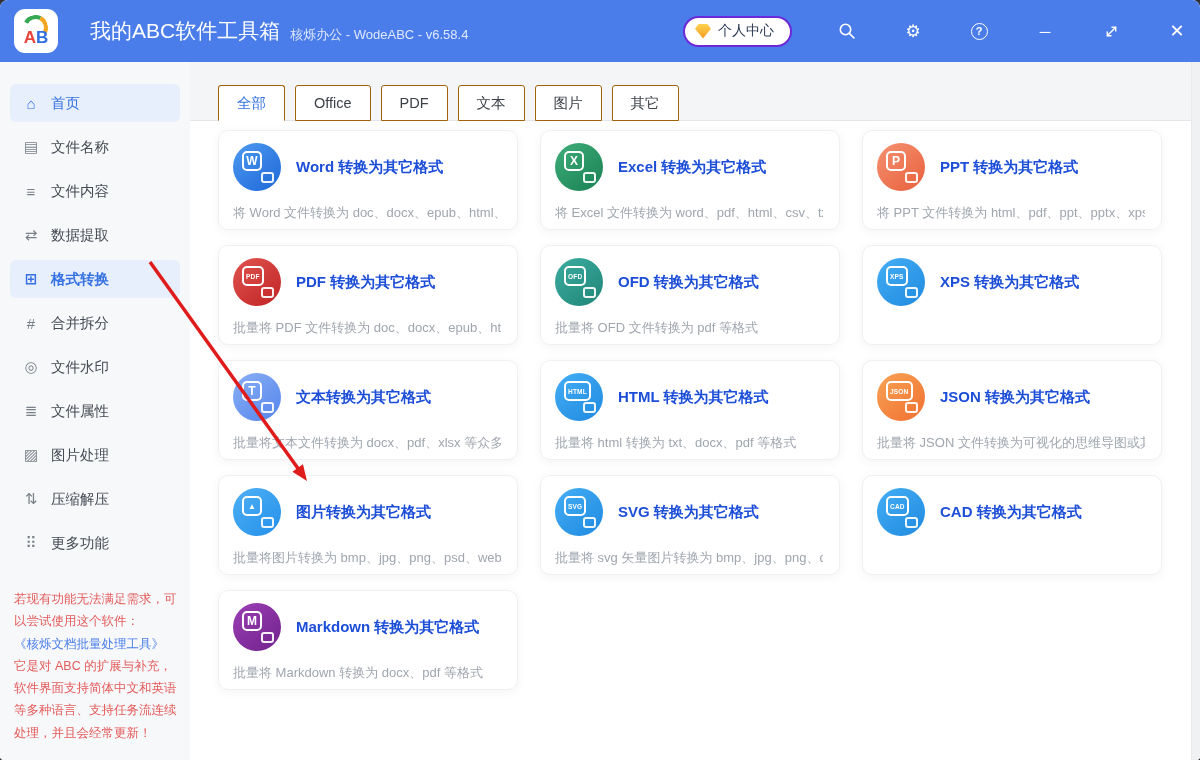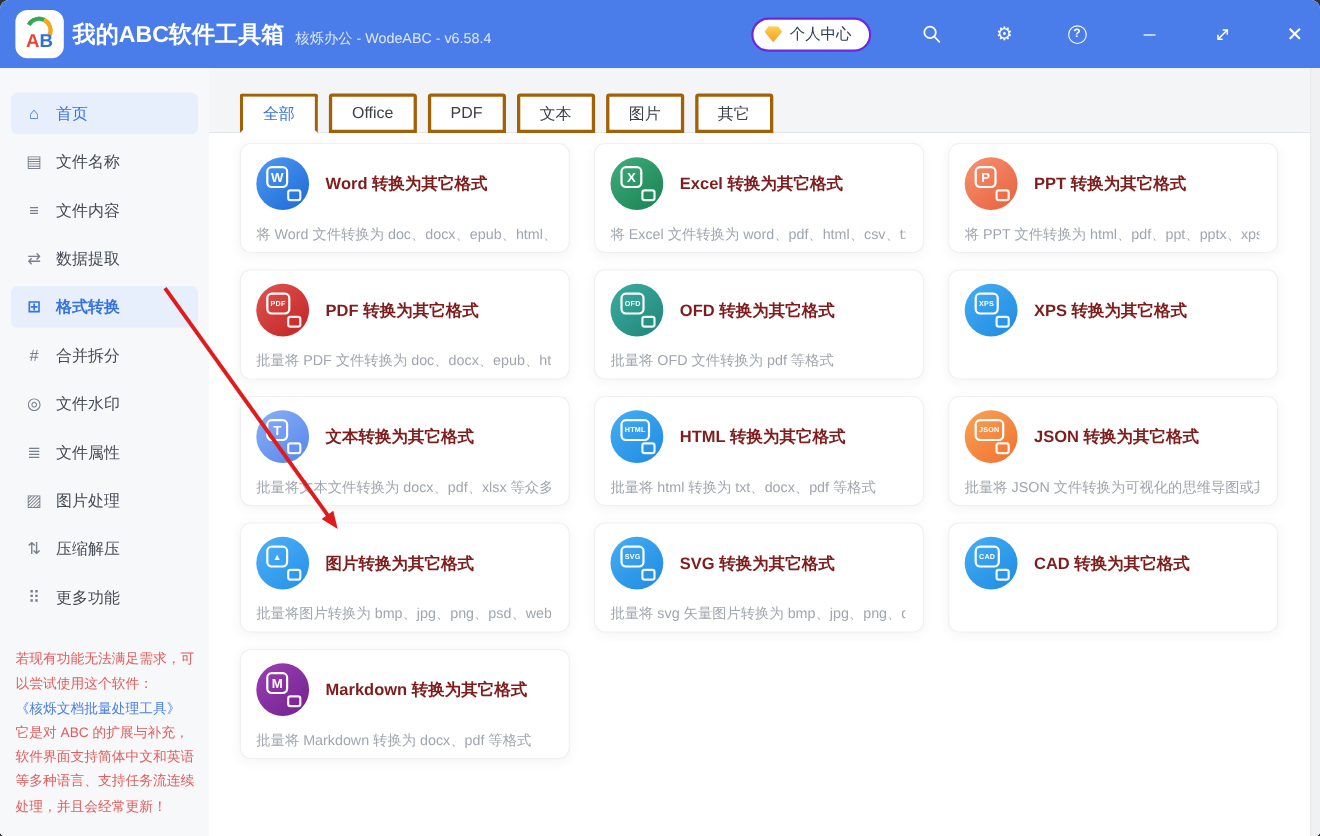--- a/index.html
+++ b/index.html
@@ -7,21 +7,21 @@
   .app{position:relative;width:1200px;height:760px;background:#fff;overflow:hidden;
        border-radius:8px 8px 4px 4px;font-family:"Liberation Sans","DejaVu Sans",sans-serif;}
 
   
   .titlebar{height:62px;background:#4a7de9;display:flex;align-items:center;padding:0 12px 0 14px;color:#fff;}
   .logo{width:44px;height:44px;background:#fff;border-radius:11px;position:relative;flex:0 0 auto;}
   .logo .arc{position:absolute;top:6px;left:9px;width:25px;height:25px;border-radius:50%;
              border:4px solid transparent;border-top-color:#34a853;border-right-color:#f4a623;transform:rotate(-18deg);}
   .logo .ltrs{position:absolute;left:0;right:0;bottom:5px;text-align:center;font-size:17px;font-weight:bold;letter-spacing:0;}
   .logo .la{color:#e8443a;} .logo .lb{color:#2f6fe0;}
-  .t-title{font-size:21px;font-weight:bold;margin-left:8px;}
+  .t-title{font-size:21px;font-weight:normal;margin-left:32px;}
   .t-sub{font-size:13px;color:rgba(255,255,255,.82);margin-left:10px;margin-top:7px;}
   .t-spacer{flex:1;}
   .user-pill{display:flex;align-items:center;gap:7px;background:#fff;border:2px solid #6d28d9;border-radius:17px;
              height:31px;padding:0 16px 0 10px;color:#2b3a55;font-size:14px;cursor:pointer;}
   .gem{width:16px;height:15px;background:linear-gradient(180deg,#fdd14f,#f49b1f);
        clip-path:polygon(25% 0,75% 0,100% 35%,50% 100%,0 35%);position:relative;}
   .tb-ic{margin-left:44px;display:flex;align-items:center;justify-content:center;width:22px;height:22px;
          color:#fff;font-size:17px;cursor:pointer;}
   .help-ic{width:17px;height:17px;border:1.6px solid #fff;border-radius:50%;font-size:11px;font-weight:bold;
            display:flex;align-items:center;justify-content:center;}
@@ -35,34 +35,34 @@
   .side-item .s-ic{width:18px;font-size:15px;color:#7a8089;margin-right:11px;text-align:center;}
   .side-item.hl{background:#e7effd;color:#3672e3;}
   .side-item.hl .s-ic{color:#3672e3;}
   .side-item.sel{font-weight:bold;}
   .side-note{margin:26px 12px 0 14px;font-size:12.5px;line-height:1.78;color:#e45b5b;}
   .side-note .nlink{color:#4a7de9;cursor:pointer;}
 
   
   .content{flex:1;display:flex;flex-direction:column;position:relative;}
   .tabsbar{background:#f4f5f7;padding:23px 0 0 28px;display:flex;gap:10px;border-bottom:1px solid #e3e5e9;}
-  .tab{height:36px;margin-bottom:-1px;background:#fff;border:3px solid #a16207;border-radius:3px 3px 0 0;
+  .tab{height:36px;margin-bottom:-1px;background:#fff;border:1px solid #a16207;border-radius:3px 3px 0 0;
        padding:0 18px;display:flex;align-items:center;font-size:14.5px;color:#3c4148;cursor:pointer;}
   .tab.active{color:#3672e3;border-bottom-color:#fff;}
   .panel{flex:1;background:#fff;padding:9px 40px 0 28px;}
   .grid{display:grid;grid-template-columns:repeat(3,300px);gap:15px 22px;}
   .card{height:100px;background:#fff;border:1px solid #eef0f3;border-radius:10px;
         box-shadow:0 2px 10px rgba(60,70,90,.06);padding:12px 16px 0 14px;cursor:pointer;overflow:hidden;}
   .c-head{display:flex;align-items:center;gap:15px;}
   .c-ic{width:48px;height:48px;border-radius:50%;position:relative;flex:0 0 auto;}
   .bx{position:absolute;top:8px;left:9px;min-width:20px;height:20px;padding:0 2px;border:2px solid #fff;border-radius:5px;
       display:flex;align-items:center;justify-content:center;color:#fff;font-weight:bold;font-size:12px;}
   .bx.sm{font-size:6.5px;letter-spacing:.2px;}
   .bx2{position:absolute;right:7px;bottom:8px;width:13px;height:11px;border:2px solid rgba(255,255,255,.92);border-radius:3px;}
-  .c-title{font-size:15px;font-weight:bold;color:#7f1d1d;}
+  .c-title{font-size:15px;font-weight:bold;color:#1d4ed8;}
   .c-desc{margin-top:13px;font-size:13px;color:#a0a6ae;white-space:nowrap;overflow:hidden;}
 
   .scroll-track{position:absolute;right:0;top:0;bottom:0;width:11px;background:#f0f1f3;border-left:1px solid #e7e9ec;}
   .arrow-svg{position:absolute;left:0;top:0;pointer-events:none;z-index:50;}
 </style>
 </head>
 <body>
 
 <div class="app">
 

